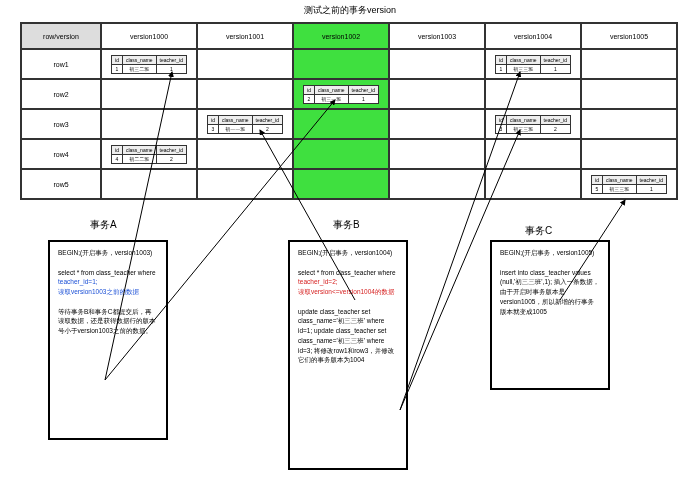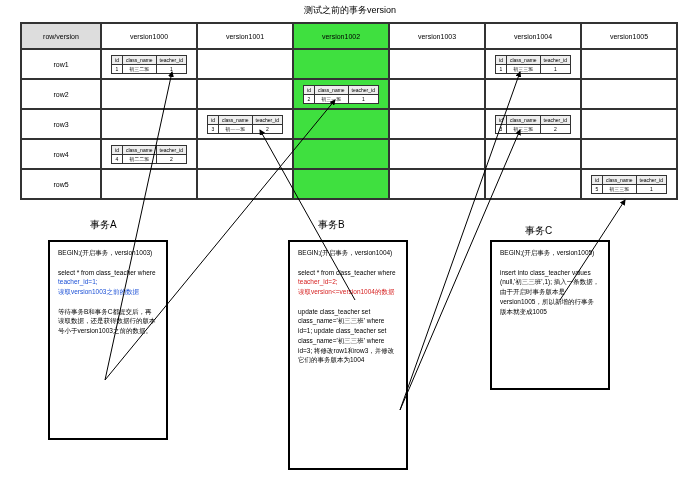--- a/index.html
+++ b/index.html
@@ -184,21 +184,21 @@
               <td>初三三班</td>
               <td>1</td>
             </tr>
           </tbody>
         </table>
     </div>
   </div>
 </div>
 
 <div class="tx-label" style="left:90px; top:218px;">事务A</div>
-<div class="tx-label" style="left:318px; top:218px;">事务B</div>
+<div class="tx-label" style="left:333px; top:218px;">事务B</div>
 <div class="tx-label" style="left:525px; top:224px;">事务C</div>
 
 <div class="tx-box" style="left:48px; top:240px; height:200px;">
   <div>BEGIN;(开启事务，version1003)</div><br>
   <span>select * from class_teacher where </span>
   <span class="blue">teacher_id=1;</span><br>
   <span class="blue">读取version1003之前的数据</span><br><br>
   <span>等待事务B和事务C都提交后，再读取数据，还是获得数据行的版本号小于version1003之前的数据。</span>
 </div>
 

